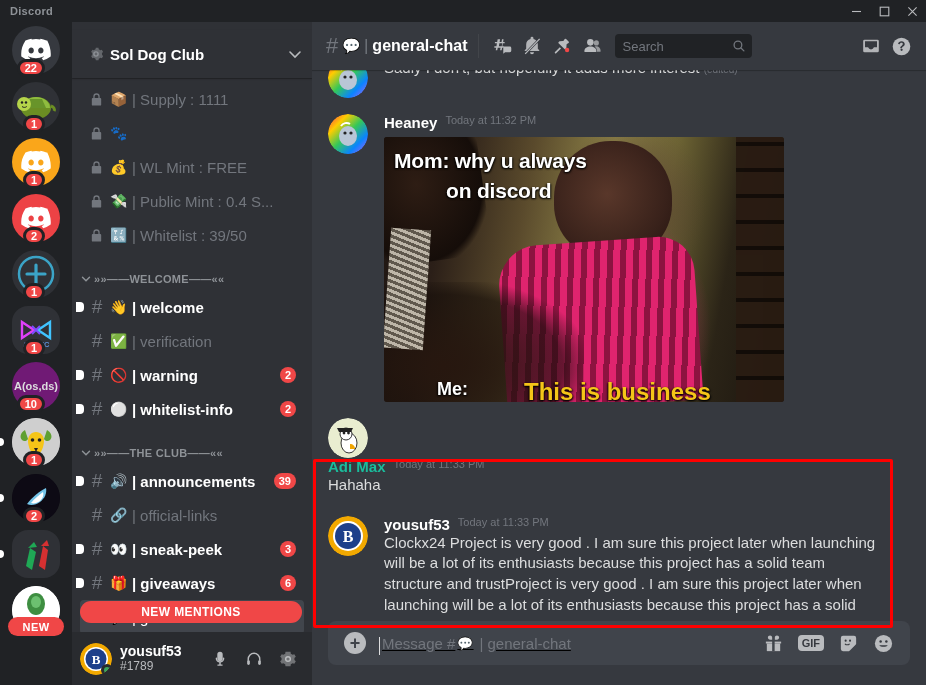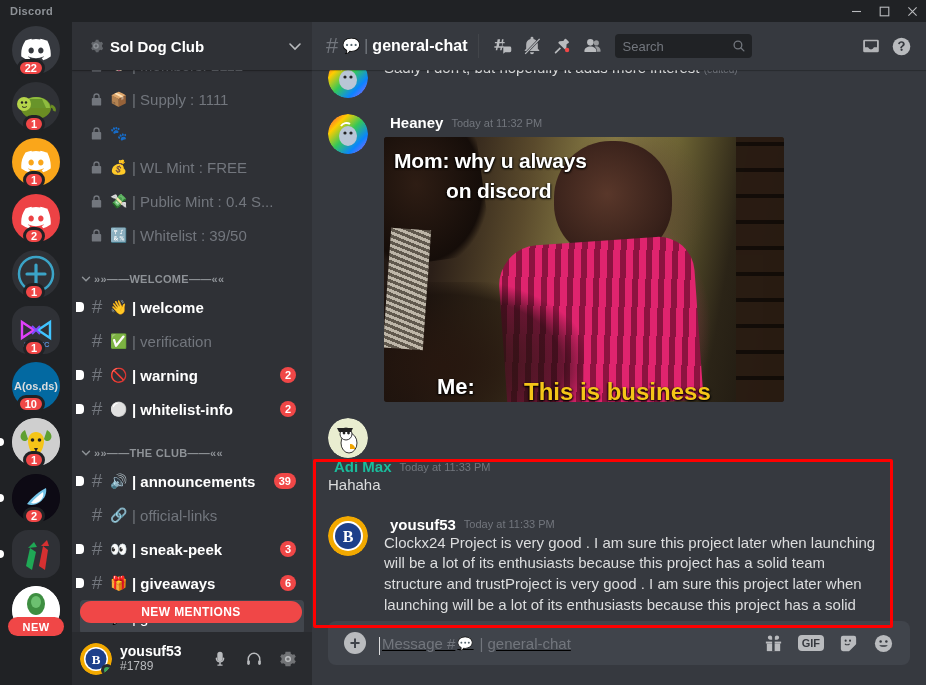--- a/index.html
+++ b/index.html
@@ -61,21 +61,21 @@
   }
 
   
   .sidebar {
     position: absolute; left: 72px; top: 22px; width: 240px; height: 663px;
     background: #2f3136; overflow: hidden;
   }
   .srv-header {
     position: relative; height: 48px; display: flex; align-items: center;
     padding: 0 8px 0 16px; box-shadow: 0 1px 0 rgba(4,4,5,.2), 0 1px 2px rgba(4,4,5,.2);
-    z-index: 5; background: #2f3136;
+    z-index: 5; background: #2f3136; margin-top: 8px;
   }
   .srv-header .gear-ic { width: 16px; height: 16px; margin-right: 6px; flex: 0 0 auto; color:#8e9297;}
   .srv-name {
     font-size: 15px; font-weight: bold; color: #fff; flex: 1;
     white-space: nowrap; overflow: hidden; text-overflow: ellipsis;
   }
   .srv-chev { color: #b9bbbe; width: 18px; height: 18px; }
 
   .chanlist { position: absolute; left: 0; top: 48px; width: 240px; height: 615px; overflow: hidden; }
 
@@ -152,21 +152,21 @@
     width: 137px; height: 24px; background: #202225; border-radius: 4px;
     display: flex; align-items: center; padding: 0 6px 0 8px; margin-left: 6px;
   }
   .searchbox .sph { flex: 1; font-size: 13px; color: #72767d; }
   .tb-right { margin-left: auto; display: flex; align-items: center; }
 
   .messages { position: absolute; left: 0; top: 48px; width: 614px; height: 615px; overflow: hidden; }
   .msg { position: relative; padding: 2px 48px 2px 16px; display: flex; }
   .msg-avatar { width: 40px; height: 40px; border-radius: 50%; overflow: hidden; flex: 0 0 auto; margin-right: 16px; }
   .msg-body { flex: 1; min-width: 0; }
-  .msg-head { display: flex; align-items: center; margin-left: 6px; }
+  .msg-head { display: flex; align-items: flex-start; }
   .msg-author { font-size: 15px; font-weight: 600; color: #fff; }
   .msg-ts { font-size: 11px; color: #72767d; margin-left: 8px; }
   .msg-text { font-size: 15px; color: #dcddde; line-height: 1.38; word-wrap: break-word; }
   .edited { font-size: 10px; color: #72767d; }
 
   .hl-box {
     position: absolute; left: 313px; top: 459px; width: 580px; height: 169px;
     border: 3px solid #ff0000; border-radius: 2px; pointer-events: none; z-index: 20;
   }
 
@@ -213,21 +213,21 @@
   }
   .meme .line1, .meme .line2 {
     position: absolute; font-weight: bold; color: #fff;
     text-shadow: 1px 1px 2px rgba(0,0,0,.85), -1px 1px 2px rgba(0,0,0,.85);
     font-size: 21px; letter-spacing: -.2px;
   }
   .meme .line1 { left: 10px; top: 12px; }
   .meme .line2 { left: 62px; top: 42px; }
   .meme .line3 {
     position: absolute; left: 38px; bottom: 2px; font-weight: bold; color: #fff;
-    font-size: 22px; text-shadow: 1px 1px 2px rgba(0,0,0,.85), -1px 1px 2px rgba(0,0,0,.85); padding-left: 15px;
+    font-size: 18px; text-shadow: 1px 1px 2px rgba(0,0,0,.85), -1px 1px 2px rgba(0,0,0,.85); padding-left: 15px;
   }
   .meme .line4 {
     position: absolute; left: 140px; bottom: -4px; font-weight: bold; color: #f5c518;
     font-size: 24px; text-shadow: 1px 1px 2px rgba(0,0,0,.9), -1px 1px 2px rgba(0,0,0,.9);
   }
 
   
   .compose {
     position: absolute; left: 0; bottom: 0; width: 614px; height: 68px;
     background: #36393f; padding: 0 16px;
@@ -332,21 +332,21 @@
           <svg viewBox="0 0 48 48" width="48" height="48">
             <path d="M10 16l12 8-12 8z" fill="none" stroke="#e040fb" stroke-width="2.4"></path>
             <path d="M38 16L26 24l12 8z" fill="none" stroke="#40c4ff" stroke-width="2.4"></path>
             <path d="M20 20l8 8M28 20l-8 8" stroke="#7c4dff" stroke-width="2"></path>
             <text x="24" y="41" font-size="7.5" font-weight="bold" fill="#5c8fd6" text-anchor="middle" font-family="Liberation Sans, sans-serif">ARHYC</text>
           </svg>
         </div>
         <span class="badge">1</span>
       </div>
       <div class="guild-wrap" style="top: 0px;">
-        <div class="guild" style="background:#0369a1">
+        <div class="guild" style="background:#701a75">
           <span style="font-size:11px;color:#dcddde;font-weight:600">A(os,ds)</span>
         </div>
         <span class="badge wide">10</span>
       </div>
       <div class="guild-wrap" style="top: 0px;">
         <span class="pill" style="top:24px;height:8px"></span>
         <div class="guild" style="background:#c9c9c9">
           <svg viewBox="0 0 48 48" width="48" height="48">
             <circle cx="24" cy="24" r="24" fill="#cfcfcf"></circle>
             <path d="M13 12c-4 2-6 7-3 10 2 2 5 1 6-1" fill="#5fa030"></path>

